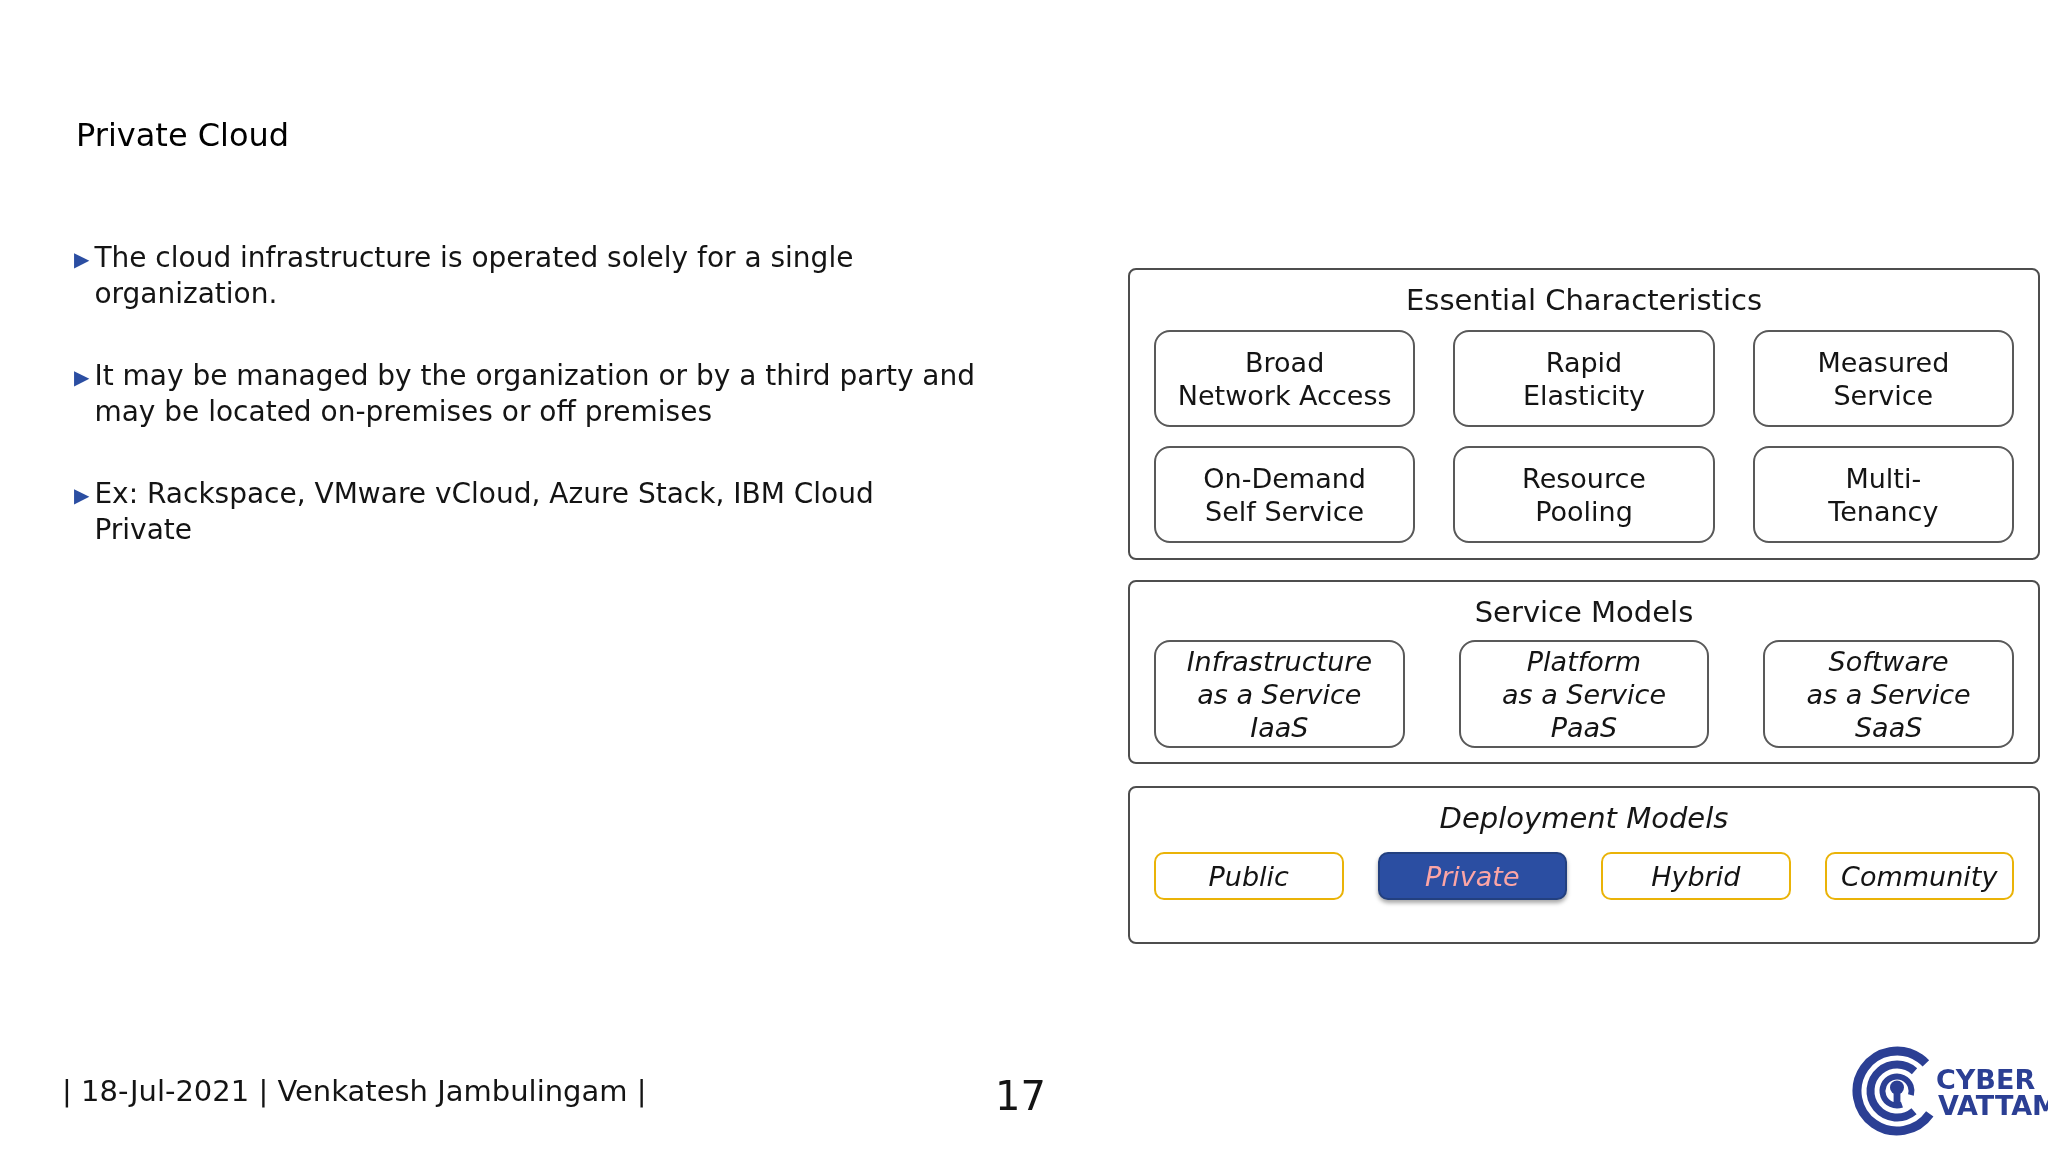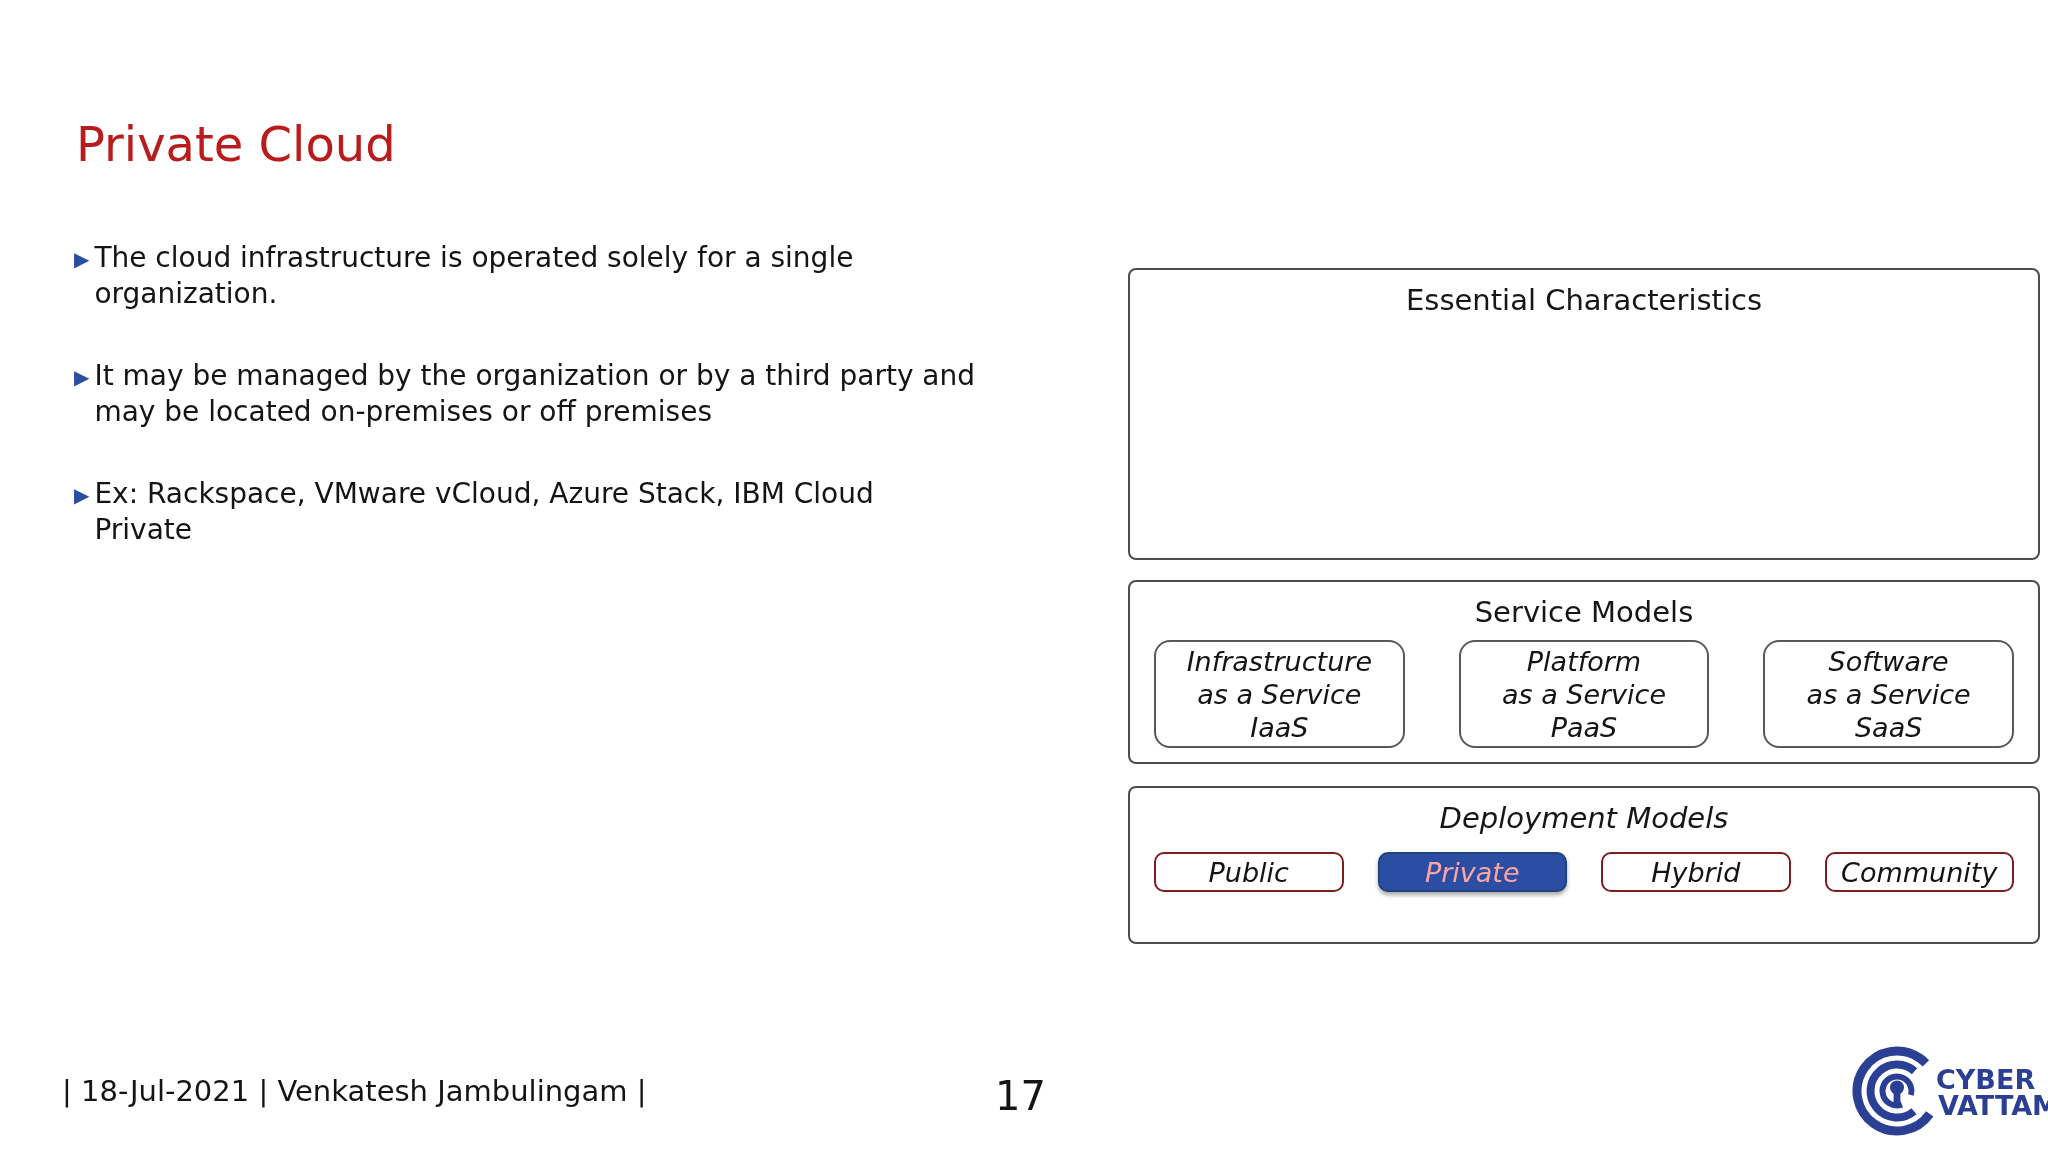--- a/index.html
+++ b/index.html
@@ -9,21 +9,21 @@
     font-family:"DejaVu Sans","Liberation Sans",sans-serif; color:#151515;
     overflow:hidden;
   }
   .title {
     position:absolute; left:74px; top:28px;
     font-size:64px; font-weight:bold; color:#2a4aa0; letter-spacing:-1px;
     white-space:nowrap;
   }
   .subtitle {
     position:absolute; left:76px; top:116px;
-    font-size:48px; font-weight:normal; color:#b91c1c; white-space:nowrap;
+    font-size:32px; font-weight:normal; color:#000000; white-space:nowrap;
   }
   .bullets { position:absolute; left:74px; top:240px; width:905px; }
   .bullet { display:flex; align-items:flex-start; margin-bottom:46px; }
   .bullet-marker {
     flex:0 0 auto; color:#2b4ea2; font-size:20px; line-height:36px;
     margin-right:5px; padding-top:1px;
   }
   .bullet-text { font-size:28px; line-height:36px; color:#141414; }
 
   .diagram { position:absolute; left:1128px; top:268px; width:912px; }
@@ -44,21 +44,21 @@
   .char-box { height:97px; }
   .panel-service { height:184px; margin-top:20px; }
   .svc-grid {
     display:grid; grid-template-columns:repeat(3,1fr);
     column-gap:54px; padding:11px 24px 0 24px;font-style:italic;
   }
   .svc-box { height:108px; }
   .panel-deployment { height:158px; margin-top:22px;font-style:italic; }
   .deploy-row { display:flex; gap:34px; padding:17px 24px 0 24px; }
   .deploy-box {
-    flex:1; height:40px; border:2px solid #7f1d1d; border-radius:10px;
+    flex:1; height:48px; border:2px solid #eab308; border-radius:10px;
     display:flex; align-items:center; justify-content:center;
     font-size:27px; color:#141414; background:#ffffff;
   }
   .deploy-box.highlight {
     background:#2b4ea2; color:#fca5a5; border-color:#23407f;
     box-shadow:0 3px 4px rgba(0,0,0,0.35);
   }
 
   .footer-left {
     position:absolute; left:62px; top:1074px; font-size:29px; color:#141414;
@@ -95,20 +95,34 @@
     <div class="bullet">
       <span class="bullet-marker">▶</span>
       <span class="bullet-text">Ex: Rackspace, VMware vCloud, Azure Stack, IBM Cloud Private</span>
     </div>
   </div>
 
   <div class="diagram">
 
     <div class="panel panel-essential">
       <div class="panel-title">Essential Characteristics</div>
+      <div class="char-grid">
+        <div class="cell-box char-box">Broad
+Network Access</div>
+        <div class="cell-box char-box">Rapid
+Elasticity</div>
+        <div class="cell-box char-box">Measured
+Service</div>
+        <div class="cell-box char-box">On-Demand
+Self Service</div>
+        <div class="cell-box char-box">Resource
+Pooling</div>
+        <div class="cell-box char-box">Multi-
+Tenancy</div>
+      </div>
     </div>
 
     <div class="panel panel-service">
       <div class="panel-title">Service Models</div>
       <div class="svc-grid">
         <div class="cell-box svc-box">Infrastructure
 as a Service
 IaaS</div>
         <div class="cell-box svc-box">Platform
 as a Service

